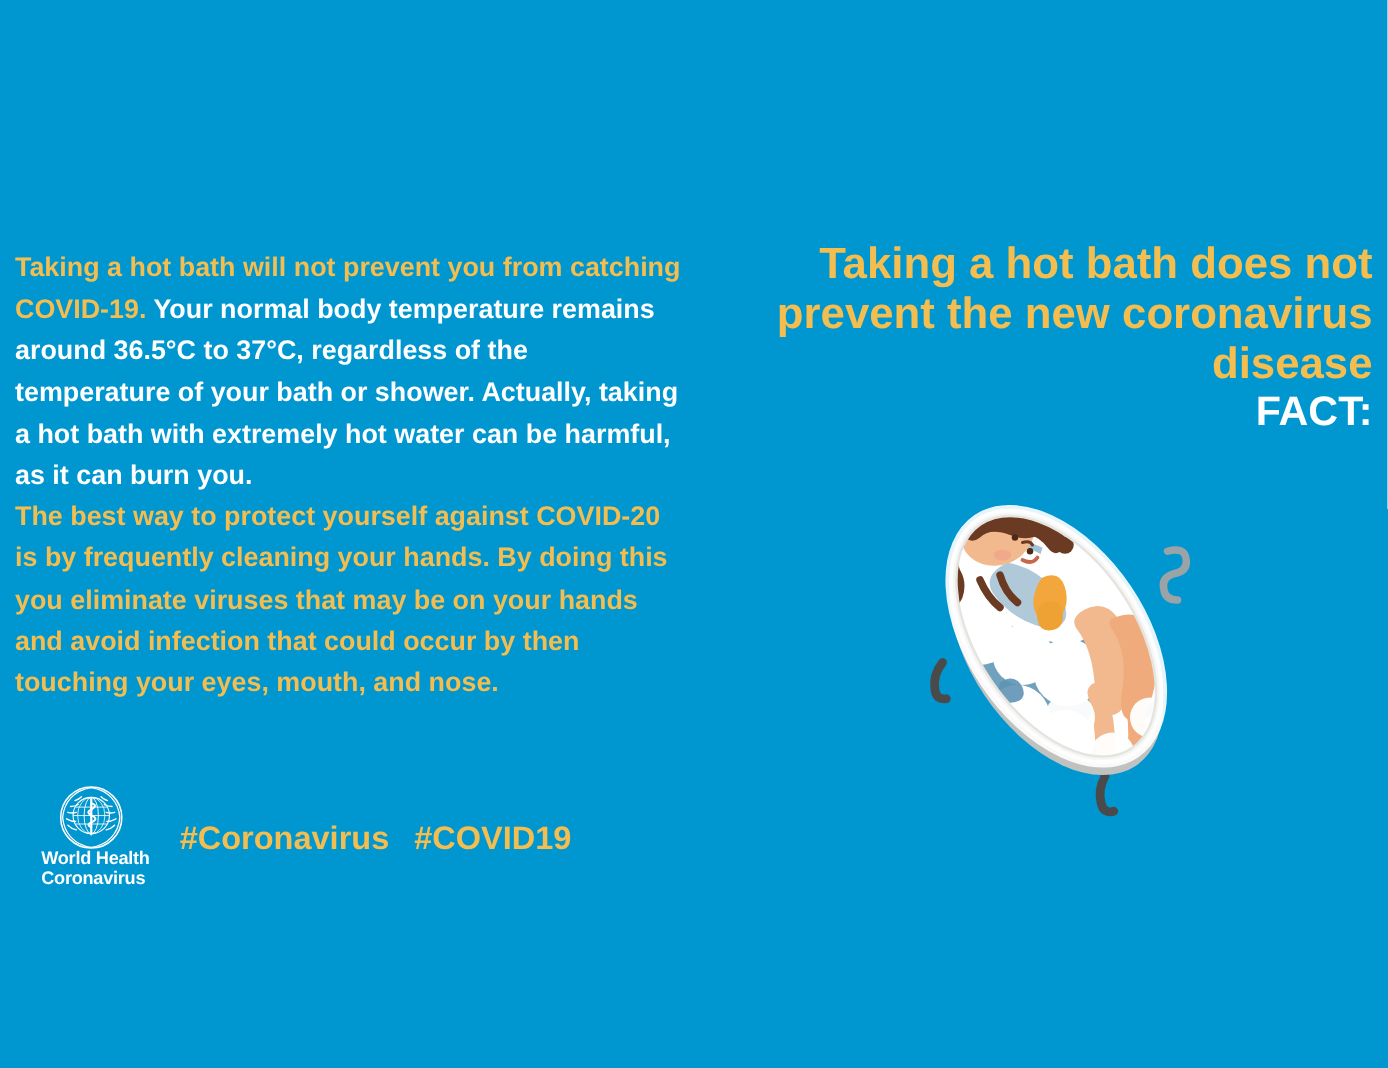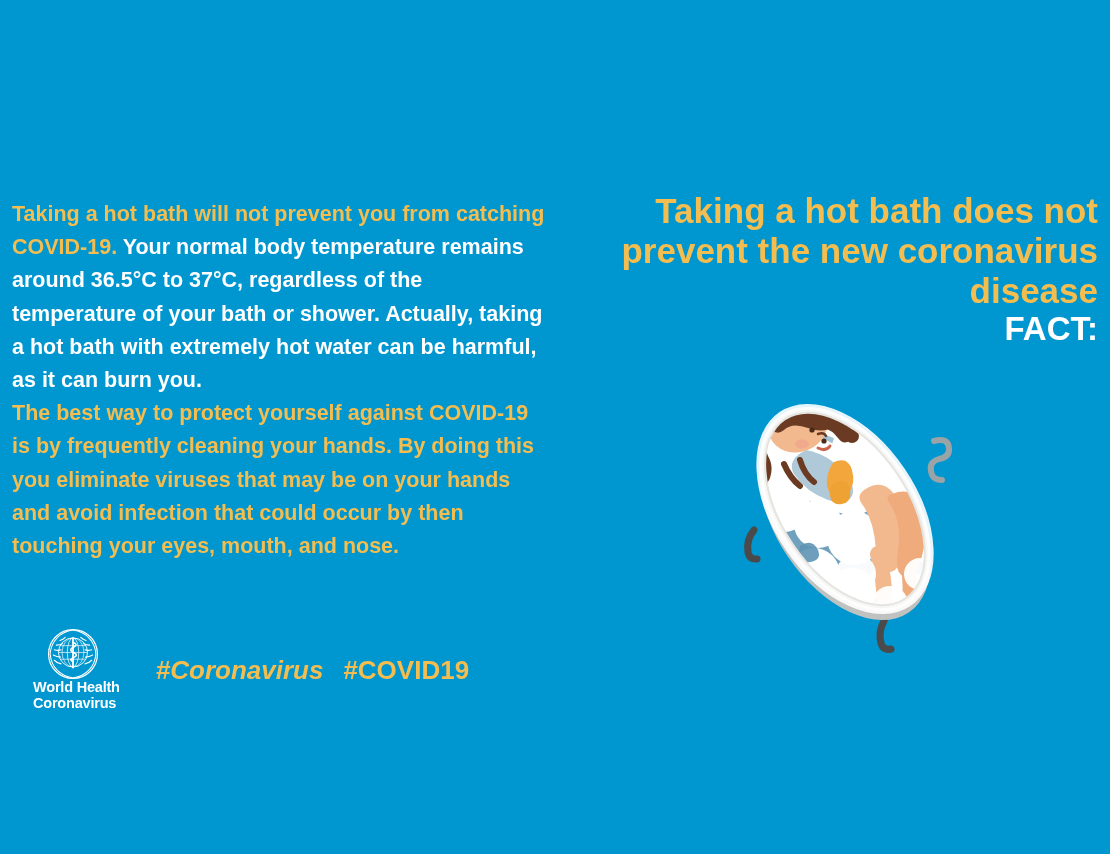--- a/index.html
+++ b/index.html
@@ -86,21 +86,21 @@
     letter-spacing: -0.2px;
   }
   #who-wordmark span { display: block; }
   .hashtag {
     color: #f3bd50;
     font-size: 26px;
     font-weight: bold;
     line-height: 30px;
     white-space: nowrap;
   }
-  #hashtag-coronavirus { margin-left: 36px; font-style: italic; }
+  #hashtag-coronavirus { margin-left: 24px; }
   #hashtag-covid19 { margin-left: 20px; }
 
   
   #bathtub-illustration {
     position: absolute;
     left: 706px;
     top: 378px;
     width: 290px;
     height: 285px;
   }
@@ -110,21 +110,21 @@
 
 <div id="poster">
 
   <div id="headline-block">
     <span id="headline-text">Taking a hot bath does not prevent the new coronavirus disease</span>
     <span id="fact-label">FACT:</span>
   </div>
 
   <div id="body-copy">
     <p><span class="lead-gold">Taking a hot bath will not prevent you from catching COVID-19.</span><span class="body-white"> Your normal body temperature remains around 36.5°C to 37°C, regardless of the temperature of your bath or shower. Actually, taking a hot bath with extremely hot water can be harmful, as it can burn you.</span></p>
-    <p class="para-gold">The best way to protect yourself against COVID-19 is by frequently cleaning your hands. By doing this you eliminate viruses that may be on your hands and avoid infection that could occur by then touching your eyes, mouth, and nose.</p>
+    <p class="para-gold">The best way to protect yourself against COVID-20 is by frequently cleaning your hands. By doing this you eliminate viruses that may be on your hands and avoid infection that could occur by then touching your eyes, mouth, and nose.</p>
   </div>
 
   <div id="footer-row">
     <div id="who-logo">
       <svg id="who-emblem" viewBox="0 0 100 100" aria-hidden="true">
         <circle cx="50" cy="50" r="47" fill="none" stroke="#ffffff" stroke-width="2.4"></circle>
 
         <path d="M50 96 C24 92 8 74 6 50 C8 26 24 8 50 4 C76 8 92 26 94 50 C92 74 76 92 50 96 Z" fill="none" stroke="#ffffff" stroke-width="2"></path>
         <path d="M14 62 q6 6 13 7 M12 52 q7 4 14 4 M14 42 q7 2 13 0 M18 33 q7 0 12 -3 M25 24 q6 -2 10 -6
                  M86 62 q-6 6 -13 7 M88 52 q-7 4 -14 4 M86 42 q-7 2 -13 0 M82 33 q-7 0 -12 -3 M75 24 q-6 -2 -10 -6" fill="none" stroke="#ffffff" stroke-width="2.1" stroke-linecap="round"></path>

